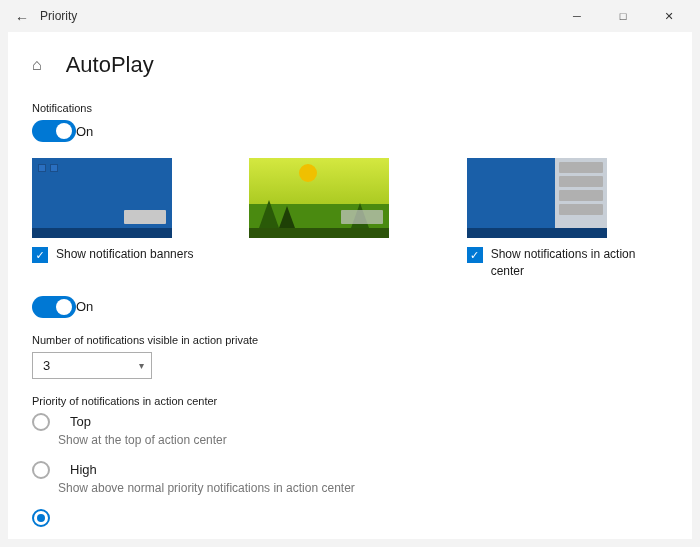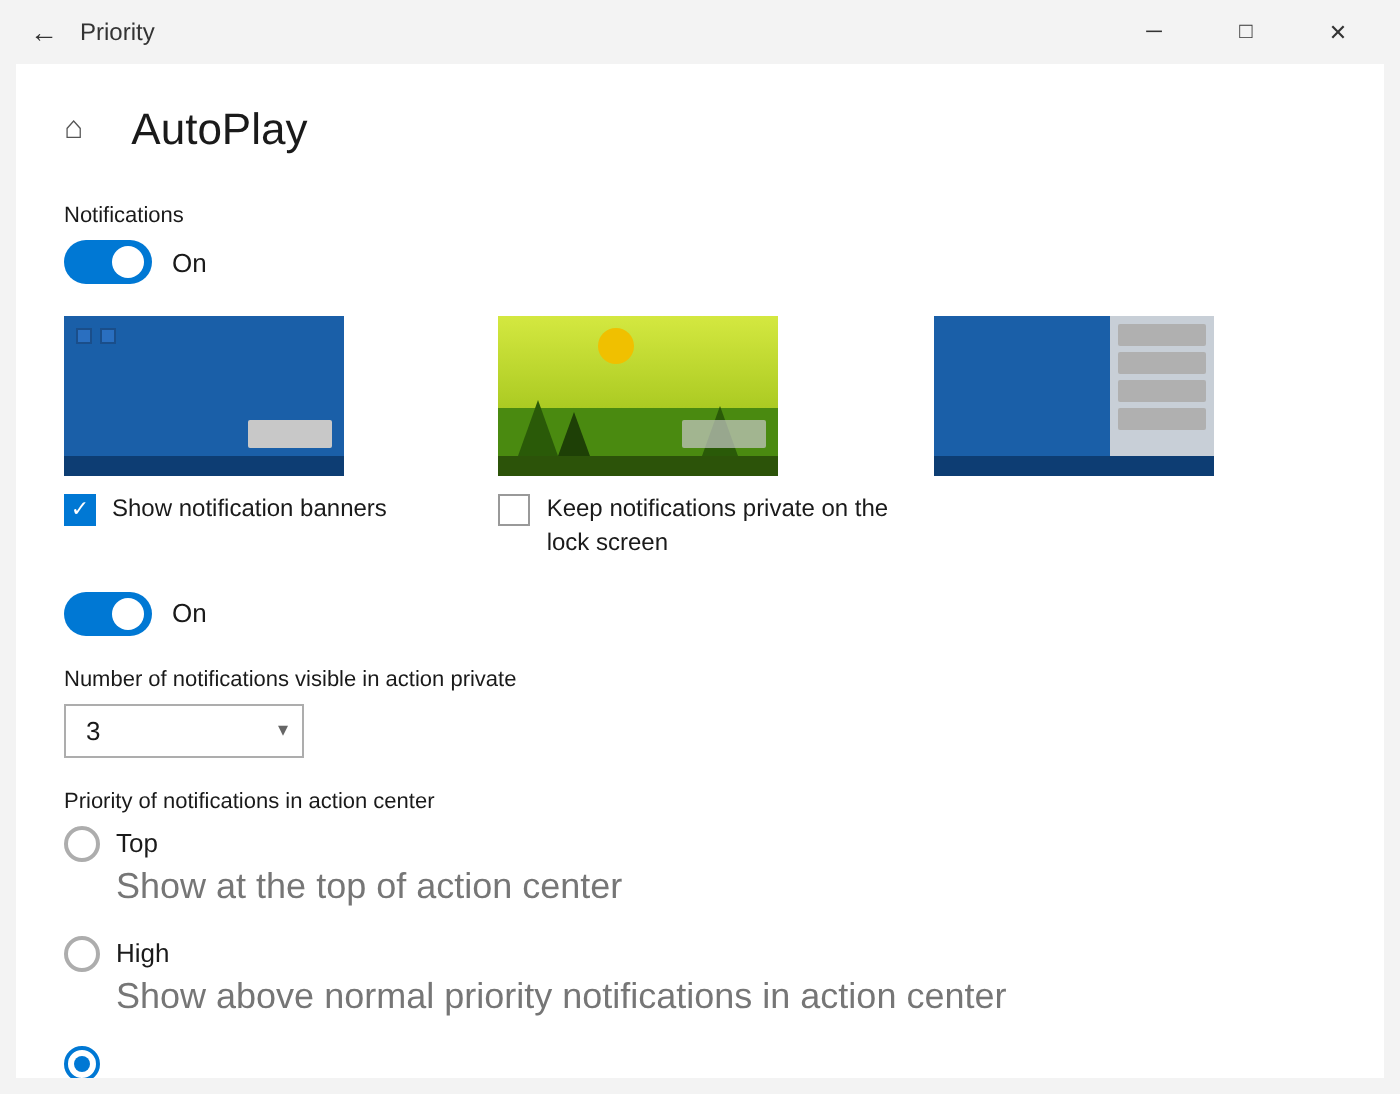--- a/index.html
+++ b/index.html
@@ -85,21 +85,20 @@
       font-size: 11px;
       color: #1a1a1a;
       margin-bottom: 6px;
       font-weight: 400;
     }
 
     
     .toggle-row {
       display: flex;
       align-items: center;
-      gap: 10px;
       margin-bottom: 16px;
     }
     .toggle {
       width: 44px;
       height: 22px;
       background: #0078d4;
       border-radius: 11px;
       position: relative;
       cursor: pointer;
       flex-shrink: 0;
@@ -356,21 +355,21 @@
       gap: 0;
     }
     .radio-item {
       display: flex;
       flex-direction: column;
       margin-bottom: 14px;
     }
     .radio-row {
       display: flex;
       align-items: center;
-      gap: 8px;
+      gap: 20px;
     }
     .radio-btn {
       width: 18px;
       height: 18px;
       border: 2px solid #adadad;
       border-radius: 50%;
       background: #fff;
       flex-shrink: 0;
       display: flex;
       align-items: center;
@@ -385,21 +384,21 @@
       width: 8px;
       height: 8px;
       background: #0078d4;
       border-radius: 50%;
     }
     .radio-label {
       font-size: 13px;
       color: #1a1a1a;
     }
     .radio-sublabel {
-      font-size: 18px;
+      font-size: 12px;
       color: #767676;
       margin-left: 26px;
       margin-top: 2px;
     }
   </style>
 </head>
 <body>
 
 <div class="titlebar">
   <div class="titlebar-back">←</div>
@@ -450,38 +449,38 @@
           <div class="sky"></div>
           <div class="sun"></div>
           <div class="ground"></div>
           <div class="tree1"></div>
           <div class="tree2"></div>
           <div class="tree3"></div>
           <div class="notif-banner"></div>
           <div class="taskbar"></div>
         </div>
       </div>
-      <div class="checkbox-row">
-        <div class="checkbox"></div>
-        <span class="checkbox-label">Keep notifications private on the lock screen</span>
-      </div>
     </div>
 
     <div class="preview-item">
       <div class="preview-img">
         <div class="preview-action">
           <div class="action-panel">
             <div class="notif-card"></div>
             <div class="notif-card"></div>
             <div class="notif-card"></div>
             <div class="notif-card"></div>
           </div>
           <div class="taskbar"></div>
         </div>
       </div>
+      <div class="checkbox-row">
+        <div class="checkbox checked"></div>
+        <span class="checkbox-label">Show notifications in action center</span>
+      </div>
     </div>
 
   </div>
 
   <div class="spacer"></div>
 
   <div class="toggle-row">
     <div class="toggle"></div>
     <span class="toggle-label">On</span>
   </div>

